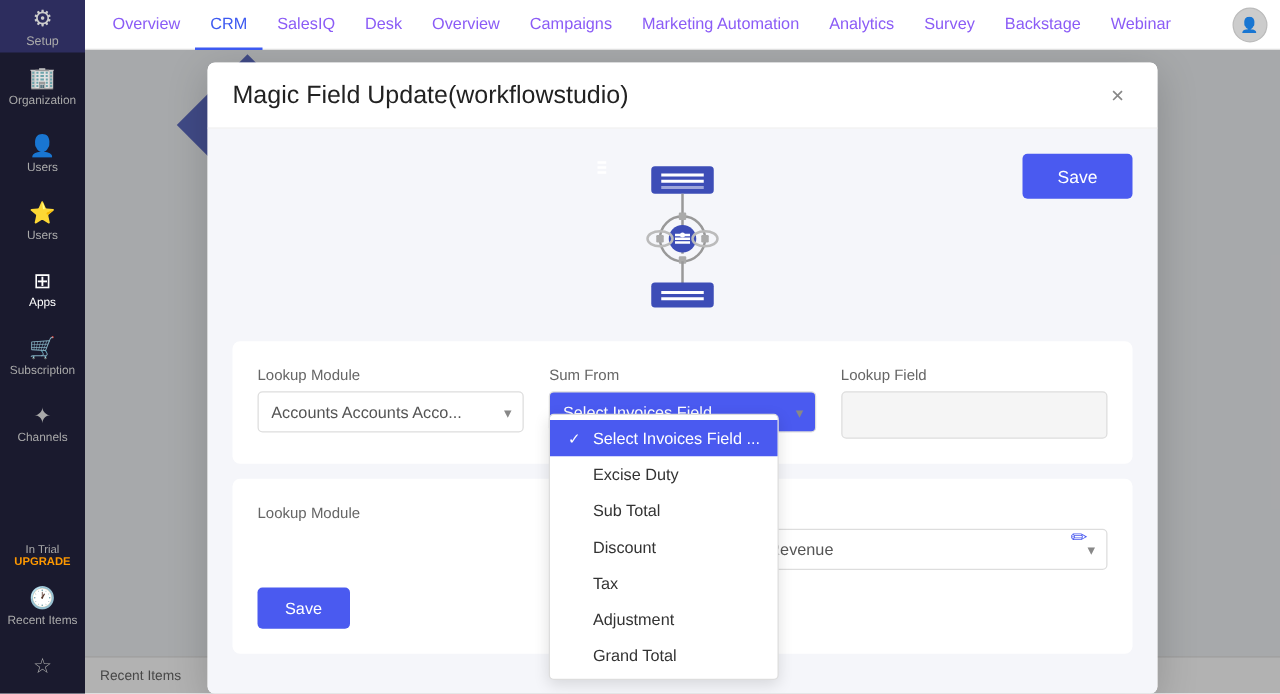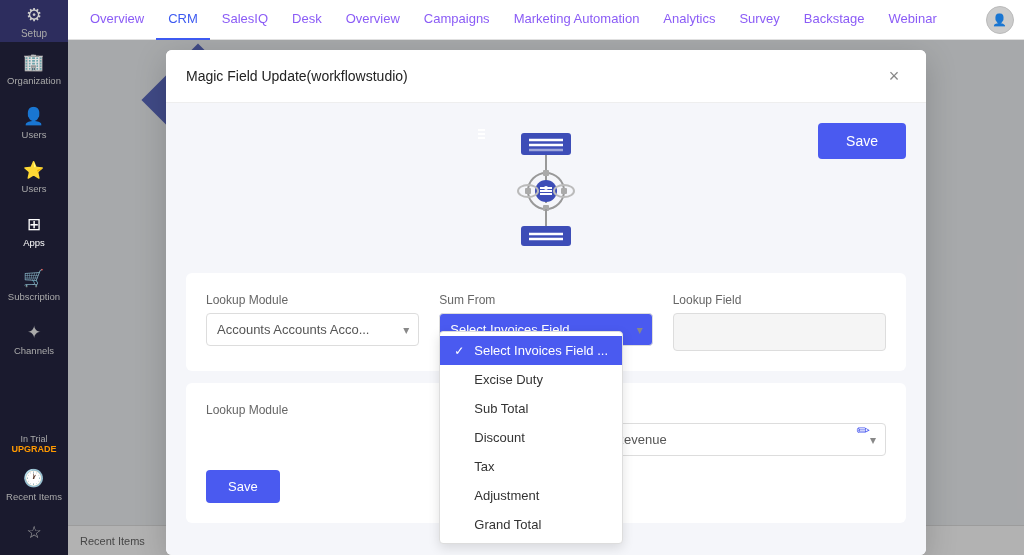--- a/index.html
+++ b/index.html
@@ -186,21 +186,21 @@
     }
     .modal-header {
       display: flex;
       align-items: center;
       justify-content: space-between;
       padding: 14px 20px;
       border-bottom: 1px solid #eee;
       background: #fff;
     }
     .modal-title {
-      font-size: 14px;
+      font-size: 20px;
       font-weight: 500;
       color: #222;
     }
     .modal-close {
       cursor: pointer;
       color: #888;
       font-size: 18px;
       width: 24px;
       height: 24px;
       display: flex;

